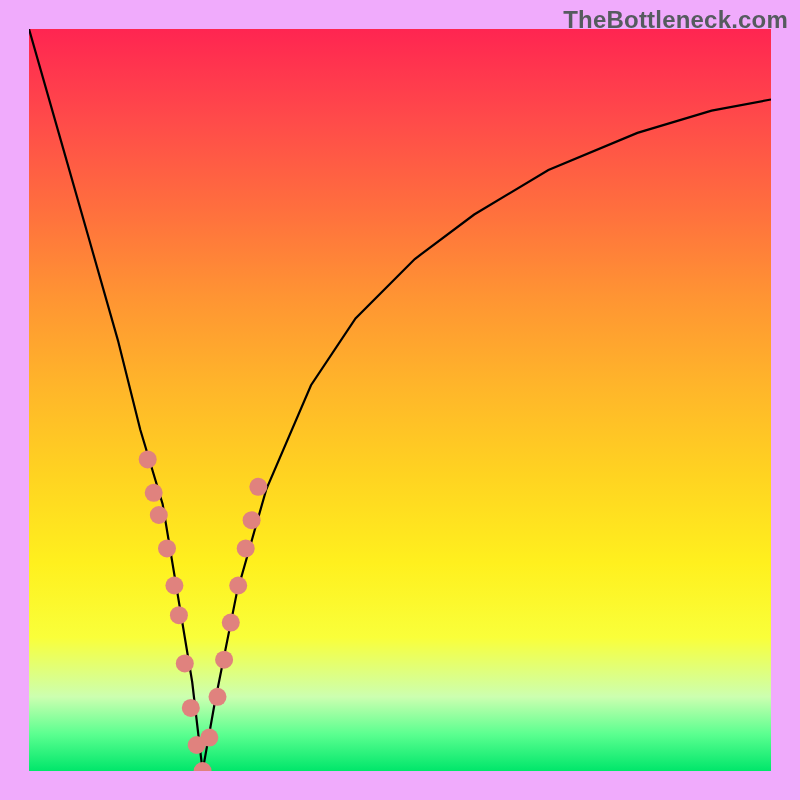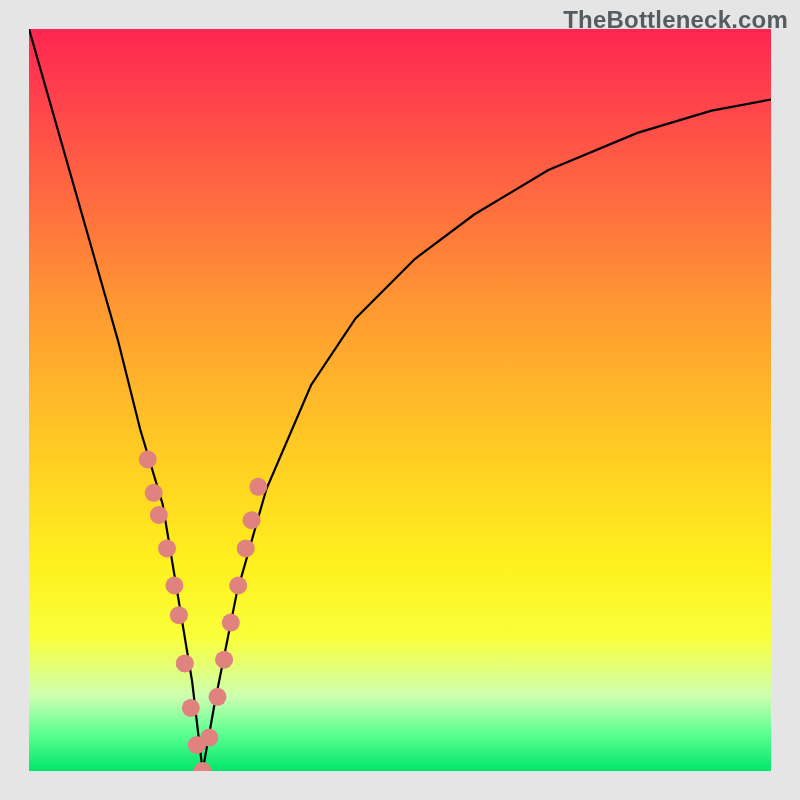--- a/index.html
+++ b/index.html
@@ -5,21 +5,21 @@
   body {
     margin: 0;
     padding: 0;
     background: #fff;
     font-family: Arial, Helvetica, sans-serif;
   }
   .stage {
     position: relative;
     width: 800px;
     height: 800px;
-    background: #e5e5e5;
+    background: #f0abfc;
   }
   .watermark {
     position: absolute;
     top: 6px;
     right: 12px;
     color: #555b5e;
     font-size: 24px;
     font-weight: bold;
     letter-spacing: 0.2px;
     z-index: 5;

